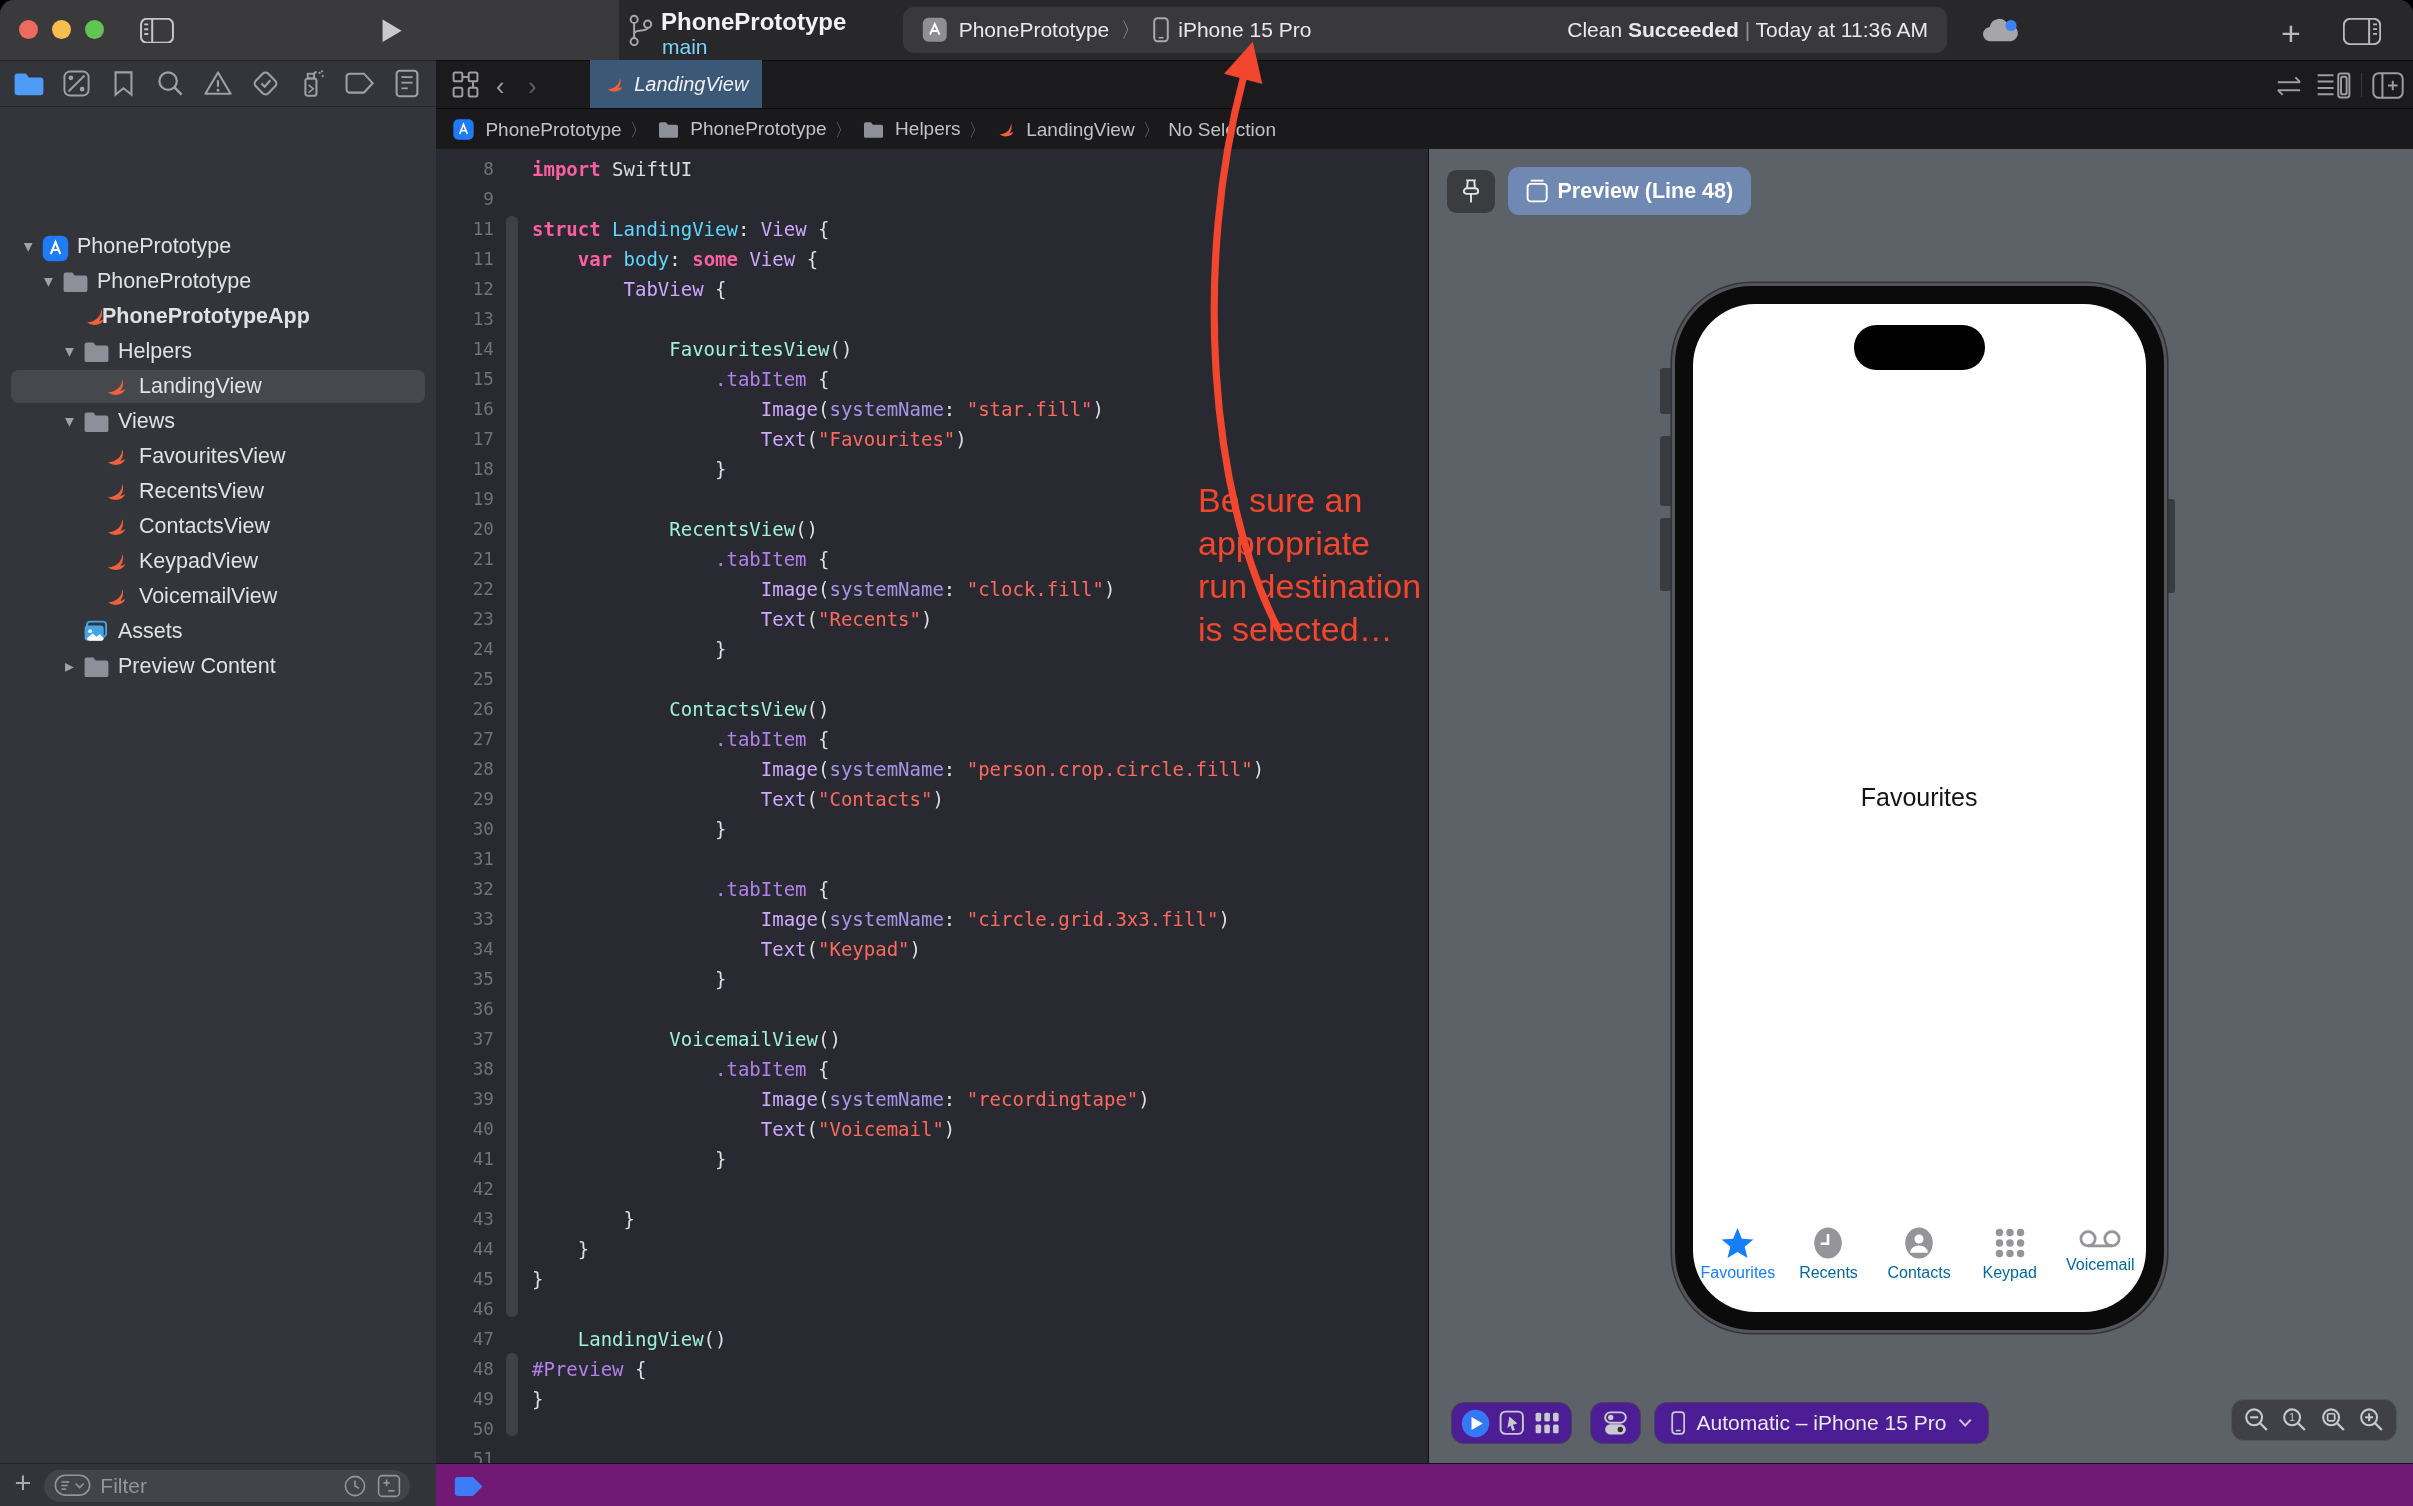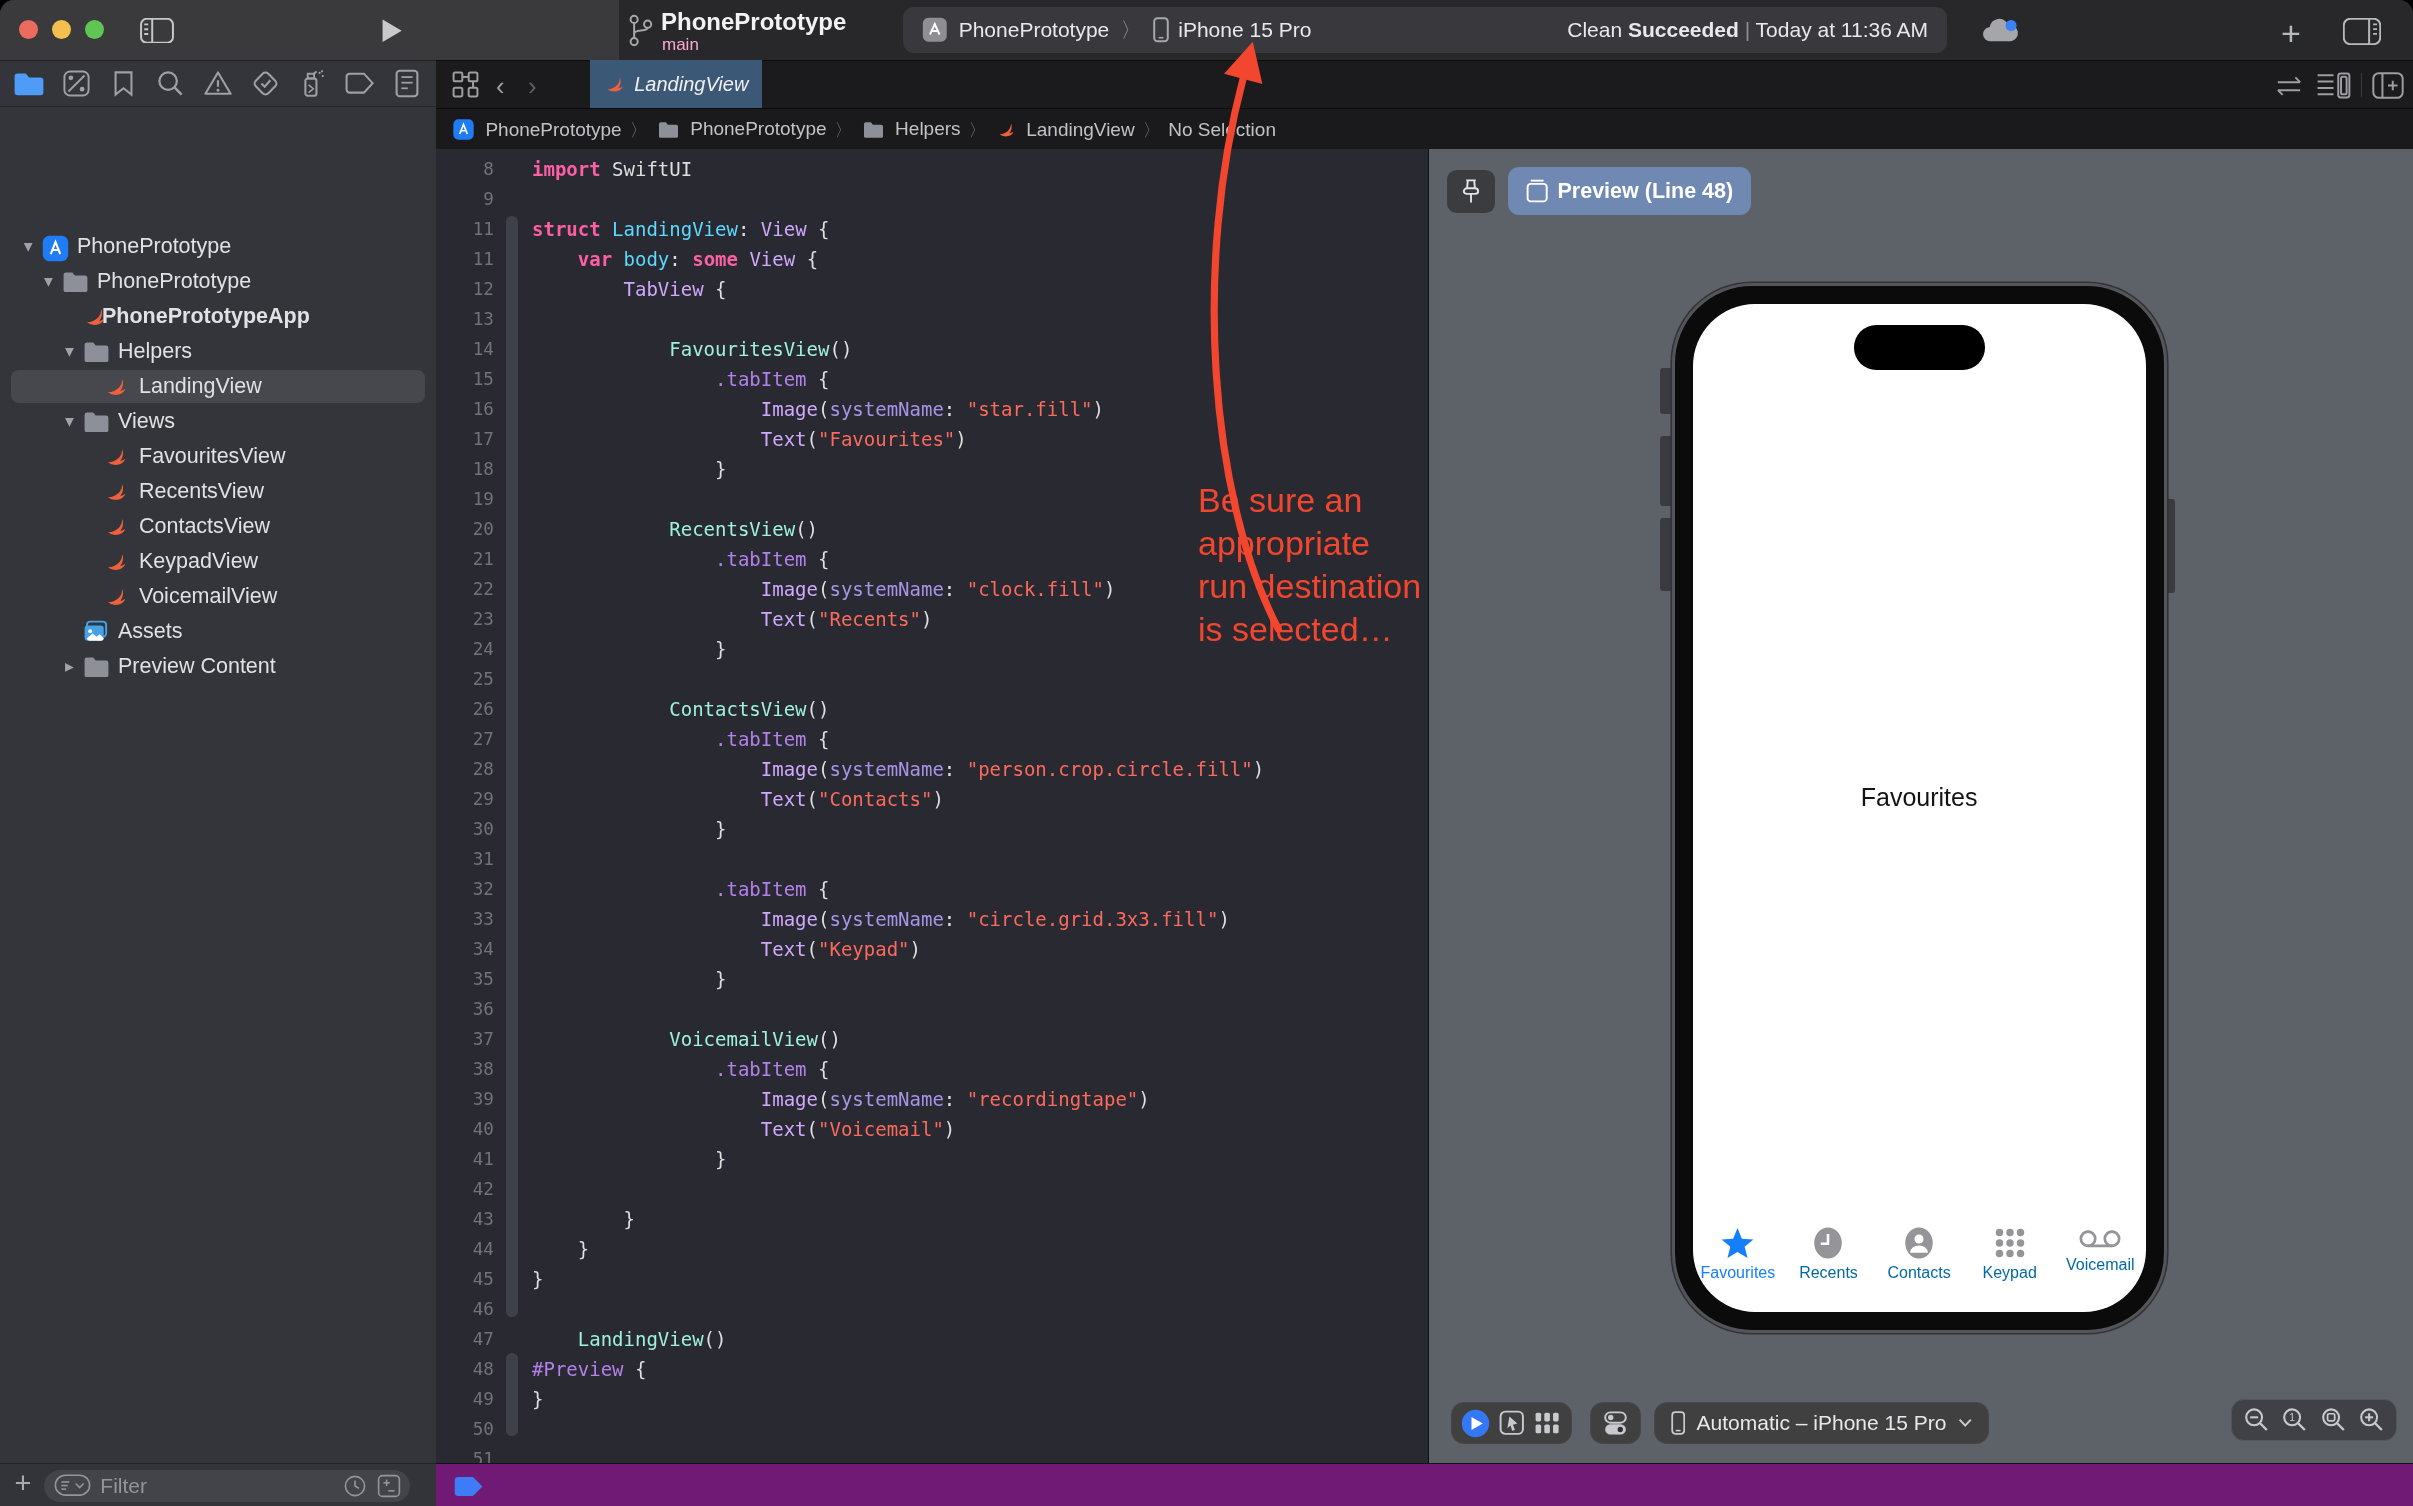--- a/index.html
+++ b/index.html
@@ -9,21 +9,21 @@
   .abs{position:absolute;}
 
   
   #titlebar{left:0;top:0;width:2413px;height:60px;background:#28282B;}
   #titlebar-left{left:0;top:0;width:619px;height:60px;background:#3A3A3C;}
   .tl{border-radius:50%;width:19px;height:19px;top:20px;}
   #tl-close{left:19px;background:#EC6A5E;}
   #tl-min{left:52px;background:#F5BF4F;}
   #tl-zoom{left:85px;background:#61C554;}
   #proj-title{left:661px;top:8px;font-size:24px;font-weight:bold;color:#F2F2F4;}
-  #proj-branch{left:662px;top:35px;font-size:17px;color:#f9a8d4;}
+  #proj-branch{left:662px;top:35px;font-size:21px;color:#7dd3fc;}
   #scheme-pill{left:903px;top:7.2px;width:1044px;height:46px;background:#39393D;border-radius:11.2px;
     display:flex;align-items:center;padding:0 19px;font-size:21px;color:#E9E9EB;}
   .dim{color:#8E8E93;}
   #scheme-status{margin-left:auto;white-space:nowrap;}
   #toolbar-plus{left:2281px;top:14.4px;font-size:34px;color:#B8B9BD;font-weight:300;}
 
   
   #tabrow{left:0;top:60px;width:2413px;height:48px;background:#1B1B1E;border-top:0.8px solid #0c0c0e;}
   #tabrow-left-bg{left:0;top:60px;width:436px;height:48px;background:#34353A;border-top:0.8px solid #222;}
   #editor-tab{left:590px;top:60px;width:172px;height:48px;background:#3C5877;display:flex;gap:9.6px;
@@ -88,21 +88,21 @@
   #phone-screen{left:17.6px;top:17.6px;width:453px;height:1008px;background:#fff;border-radius:62px;overflow:hidden;}
   #dynamic-island{left:161px;top:21px;width:131px;height:45px;background:#000;border-radius:22.3px;}
   .sidebtn{background:#3A3B3F;border-radius:3.2px;}
   #phone-center-label{left:0;top:479px;width:453px;text-align:center;font-size:25px;color:#141414;}
   #phone-tabbar{left:0;top:922px;width:453px;display:flex;}
   .ptab{flex:1;display:flex;flex-direction:column;align-items:center;gap:4.8px;}
   .ptab .plabel{font-size:16px;color:#0369a1;}
   .ptab.active .plabel{color:#157EFB;}
 
   
-  .ctl-pill{background:#404040;border:1.6px solid #46474D;border-radius:12.8px;height:42px;
+  .ctl-pill{background:#4c1d95;border:1.6px solid #46474D;border-radius:12.8px;height:42px;
     display:flex;align-items:center;}
   #ctl-group1{left:21.5px;top:1253px;width:121px;justify-content:space-evenly;}
   #ctl-settings{left:161px;top:1253px;width:51px;justify-content:center;}
   #ctl-device{left:225px;top:1253px;padding:0 16px;gap:11.2px;font-size:21px;color:#E8E8EA;}
   #ctl-zoom{left:802px;top:1250px;width:166px;background:#404146;border-color:#54555A;justify-content:space-evenly;}
 
   
   #bottombar{left:436px;top:1463px;width:2332px;height:44px;background:#701a75;border-top:0.8px solid #121316;}
   #linecol{right:64px;top:11.2px;font-size:21px;color:#A0A1A6;}
   #bb-divider{right:49px;top:9.6px;width:0.8px;height:24px;background:#3A3B40;}

